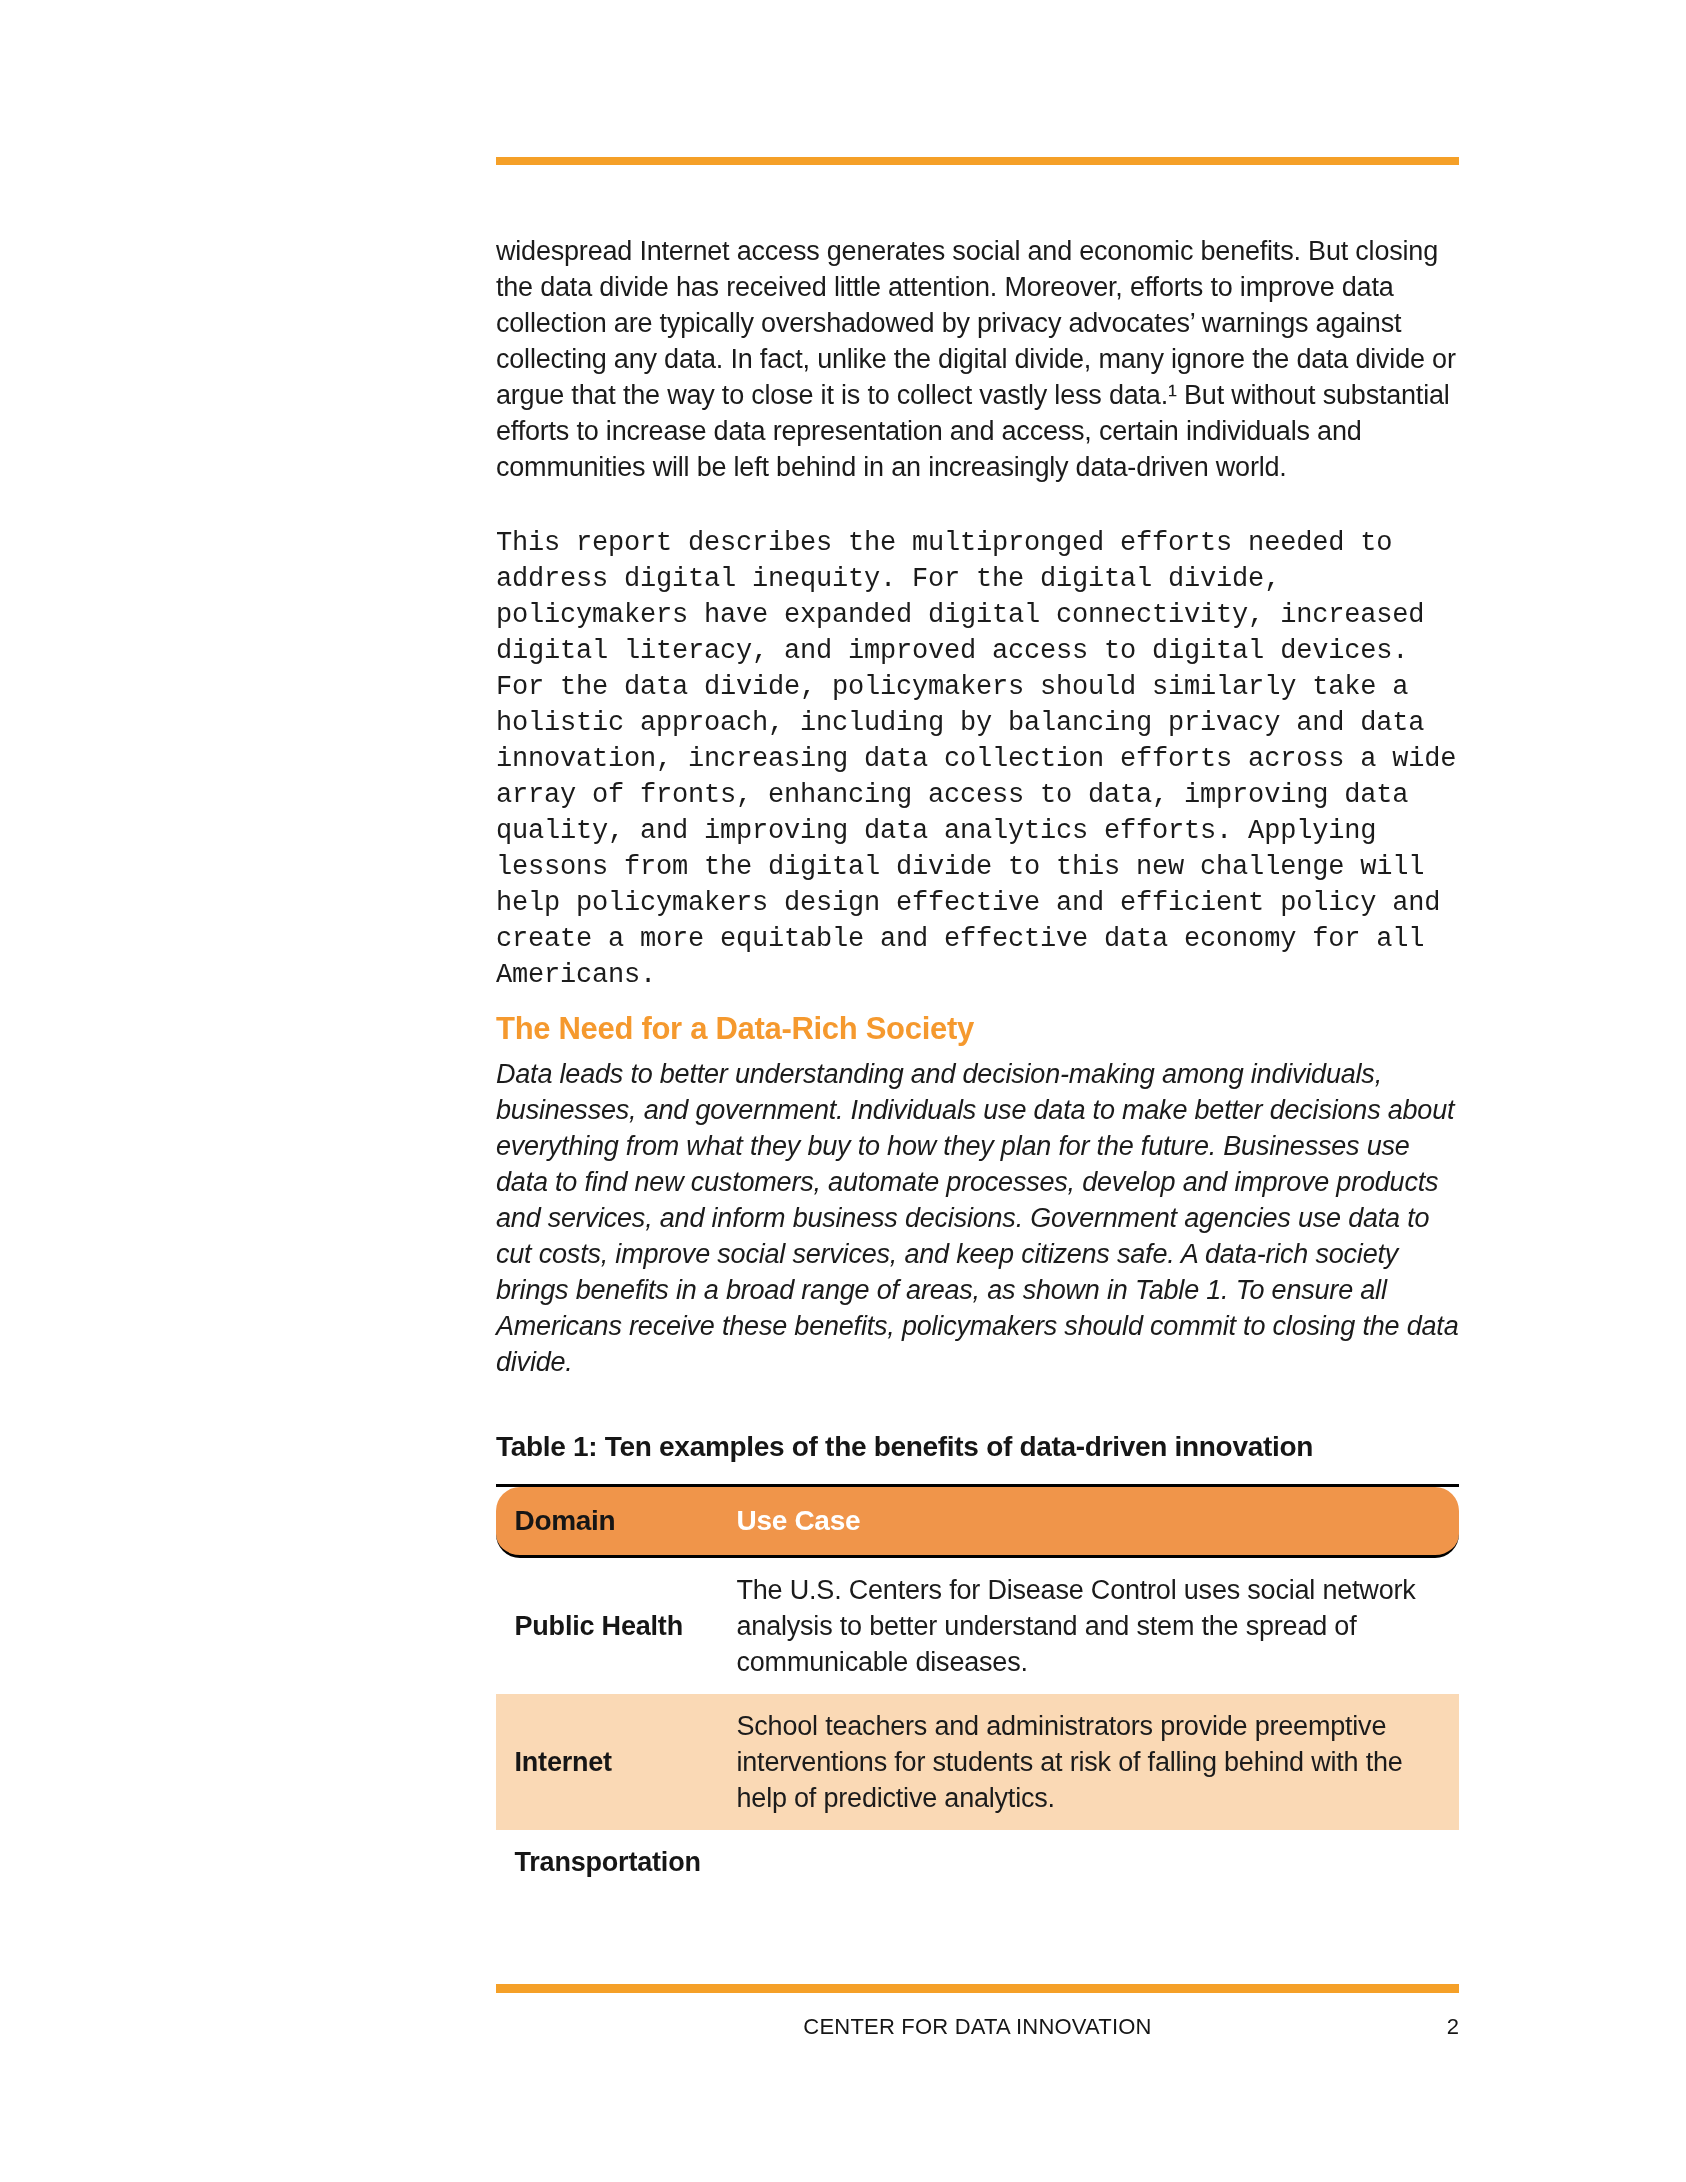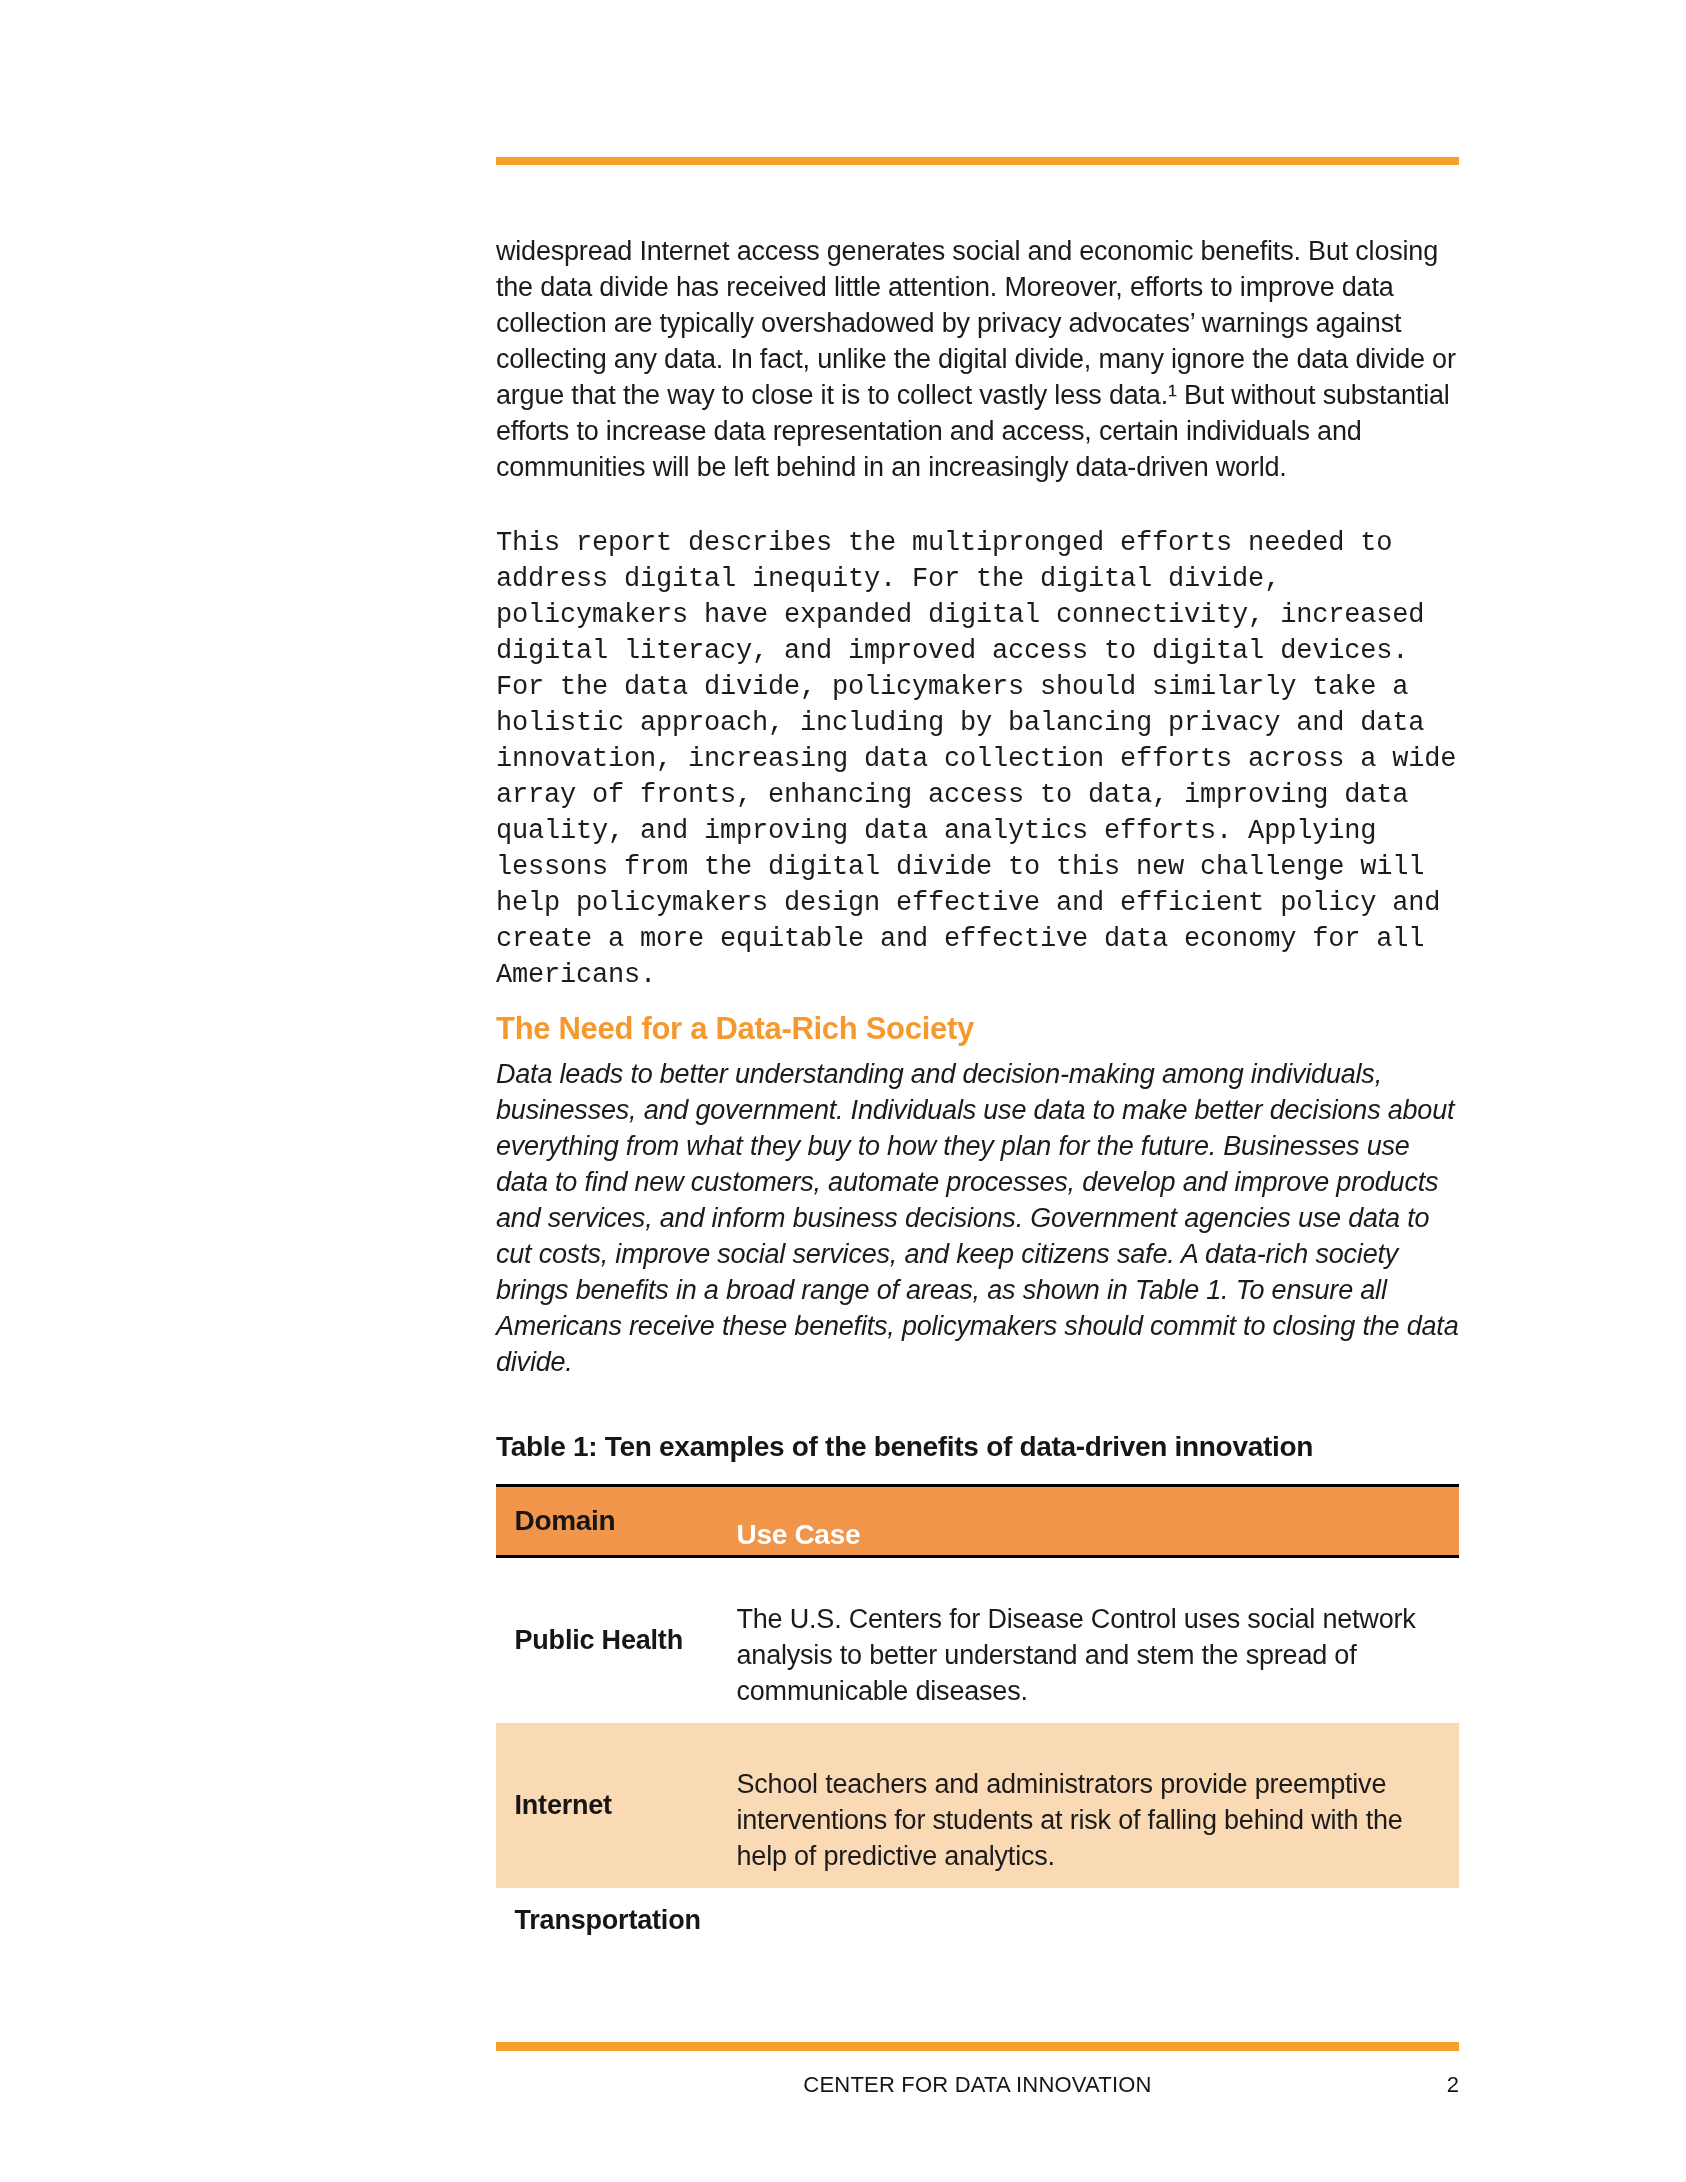--- a/index.html
+++ b/index.html
@@ -54,20 +54,21 @@
   .table-header-row{
     display:flex;
     align-items:center;
     height:68px;
     background:#F0954A;
     border-bottom:3.7px solid #000;
     color:#ffffff;
     font-weight:bold;
     font-size:28px;
     letter-spacing:-0.3px;
+    border-radius:24px;
   }
   .table-row{
     display:flex;
     align-items:center;
     padding:14px 0;
     font-size:27px;
     line-height:36px;
     letter-spacing:-0.2px;
   }
   .table-row.alt{
@@ -76,21 +77,20 @@
   .domain-cell{
     width:222px;
     min-width:222px;
     padding-left:18.5px;
     font-weight:bold;
     color:#161616;
   }
   .use-case-cell{
     flex:1;
     padding-right:18px;
-    margin-top:29px;
   }
   .footer-rule{
     margin-top:90px;
     height:9.2px;
     background:#F5A028;
   }
   .page-footer{
     position:relative;
     margin-top:14.8px;
     font-size:22px;

